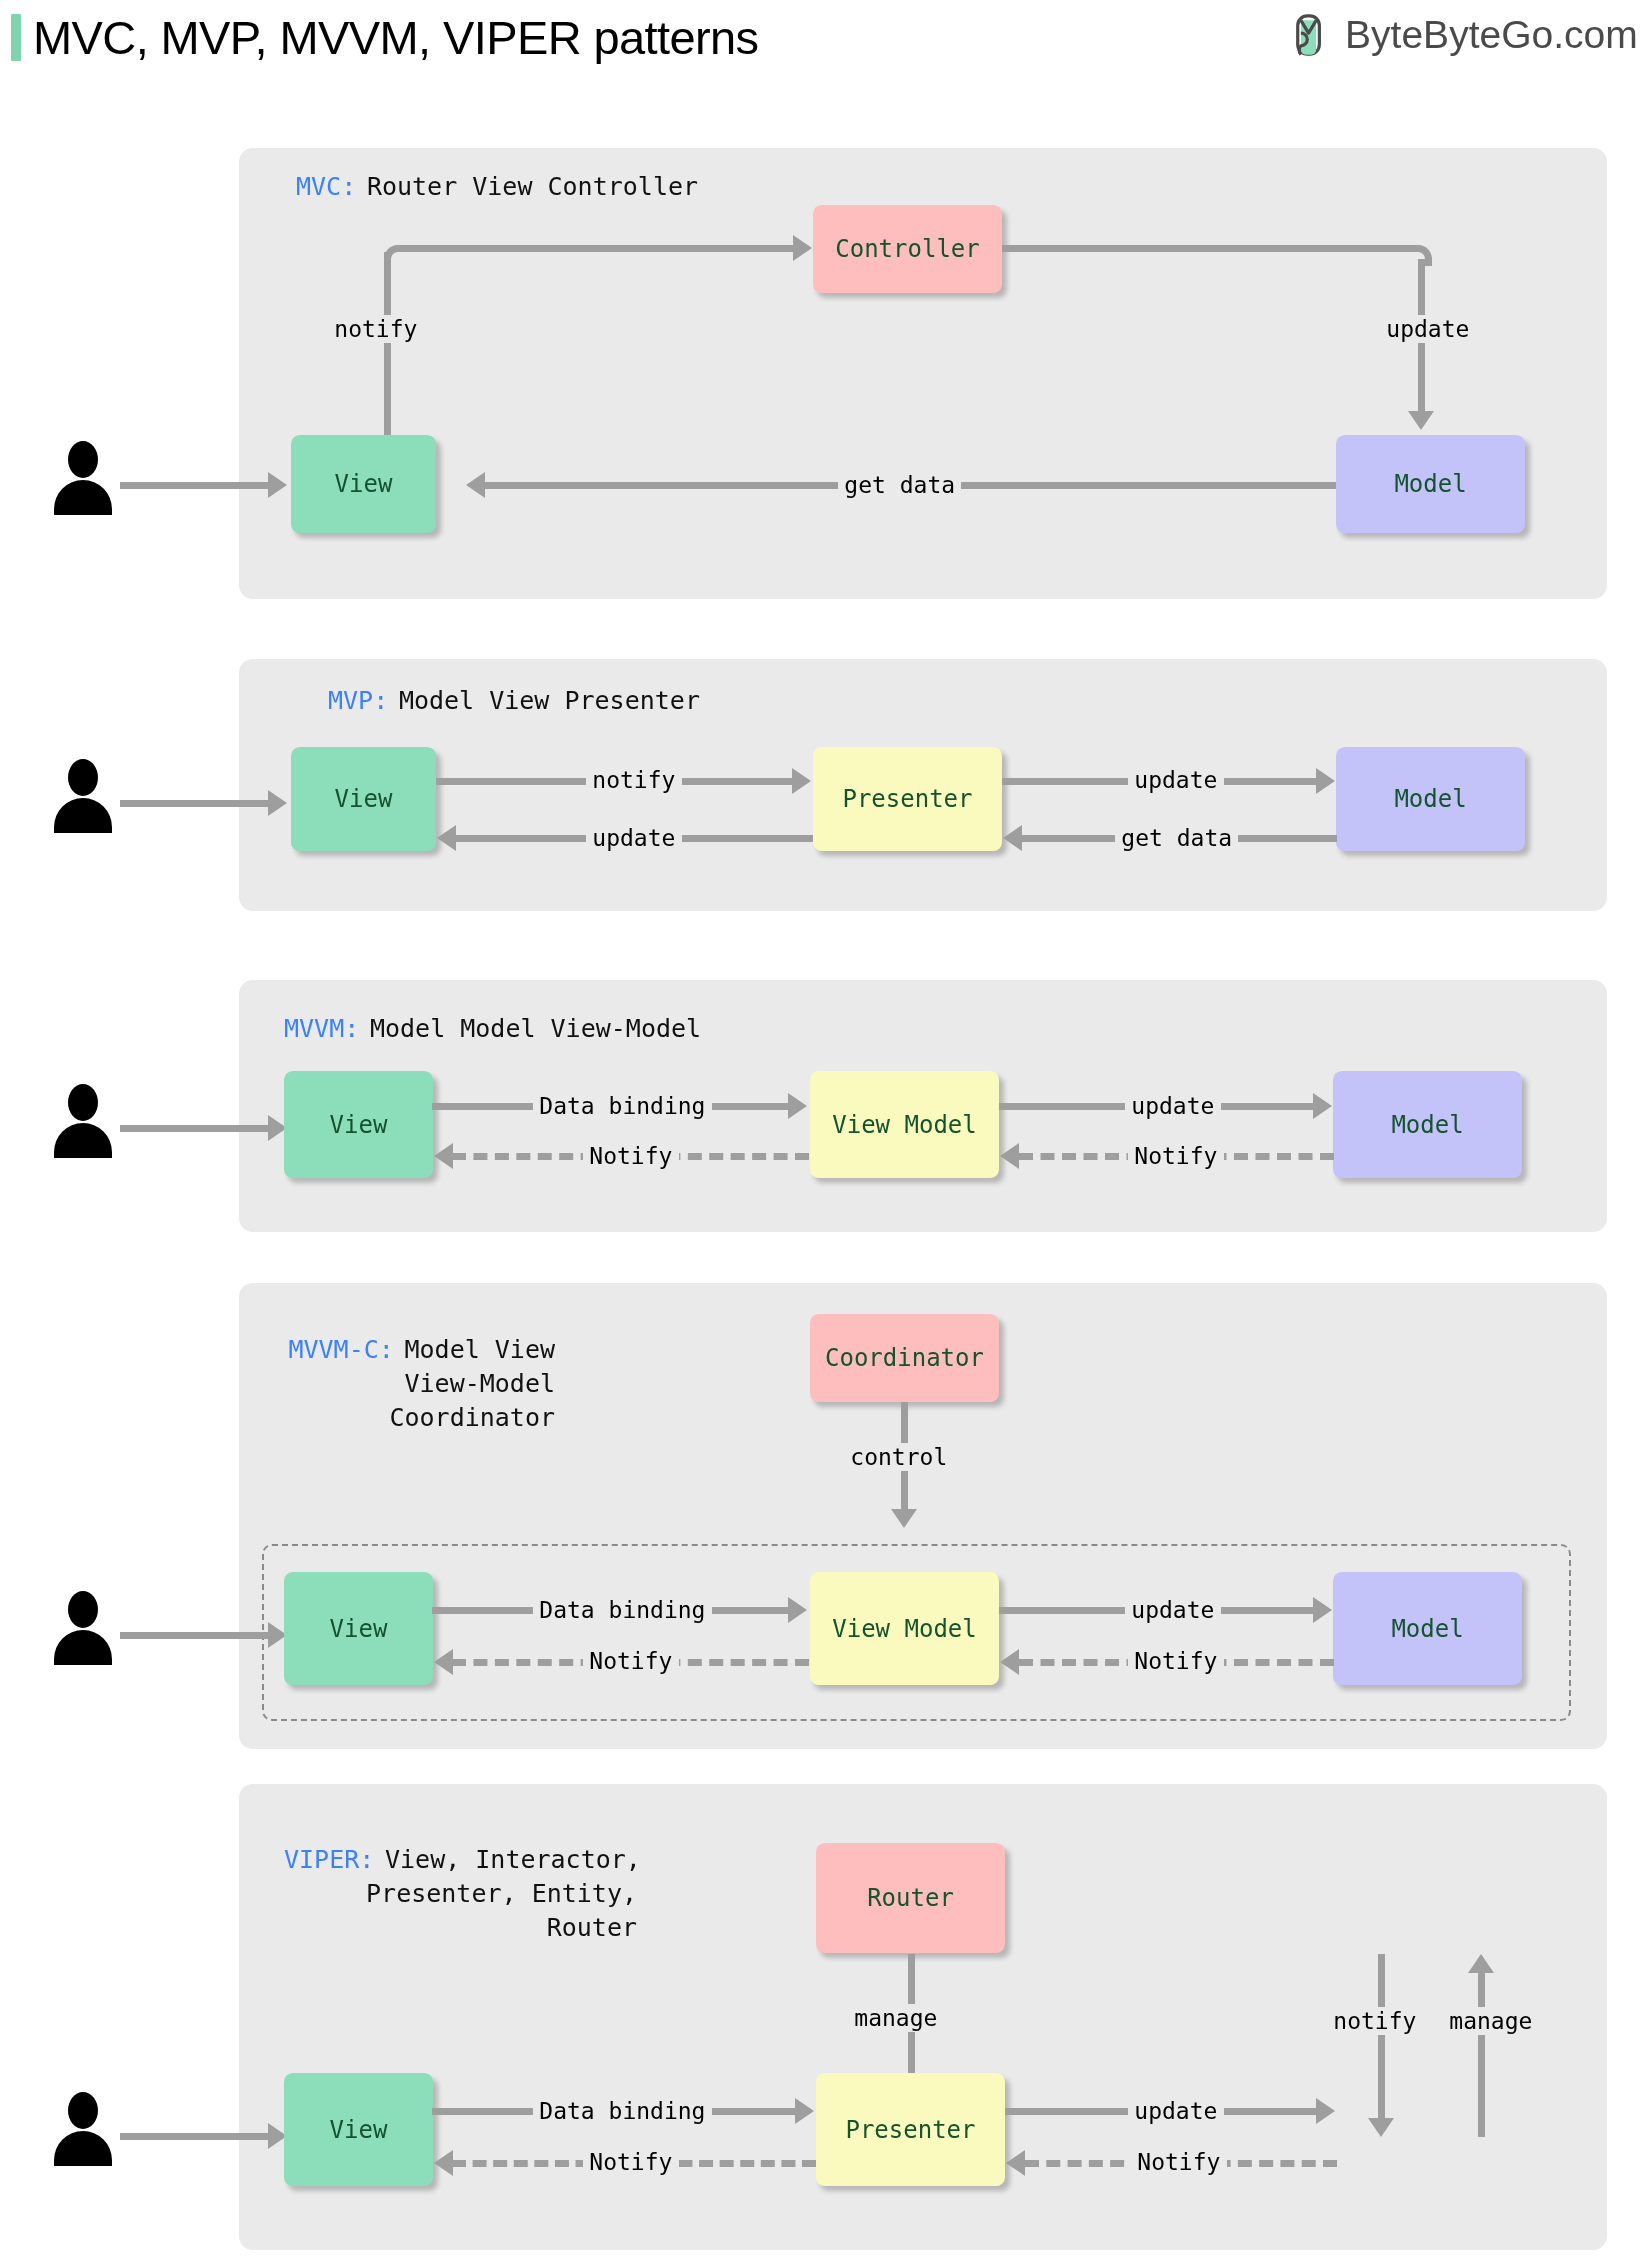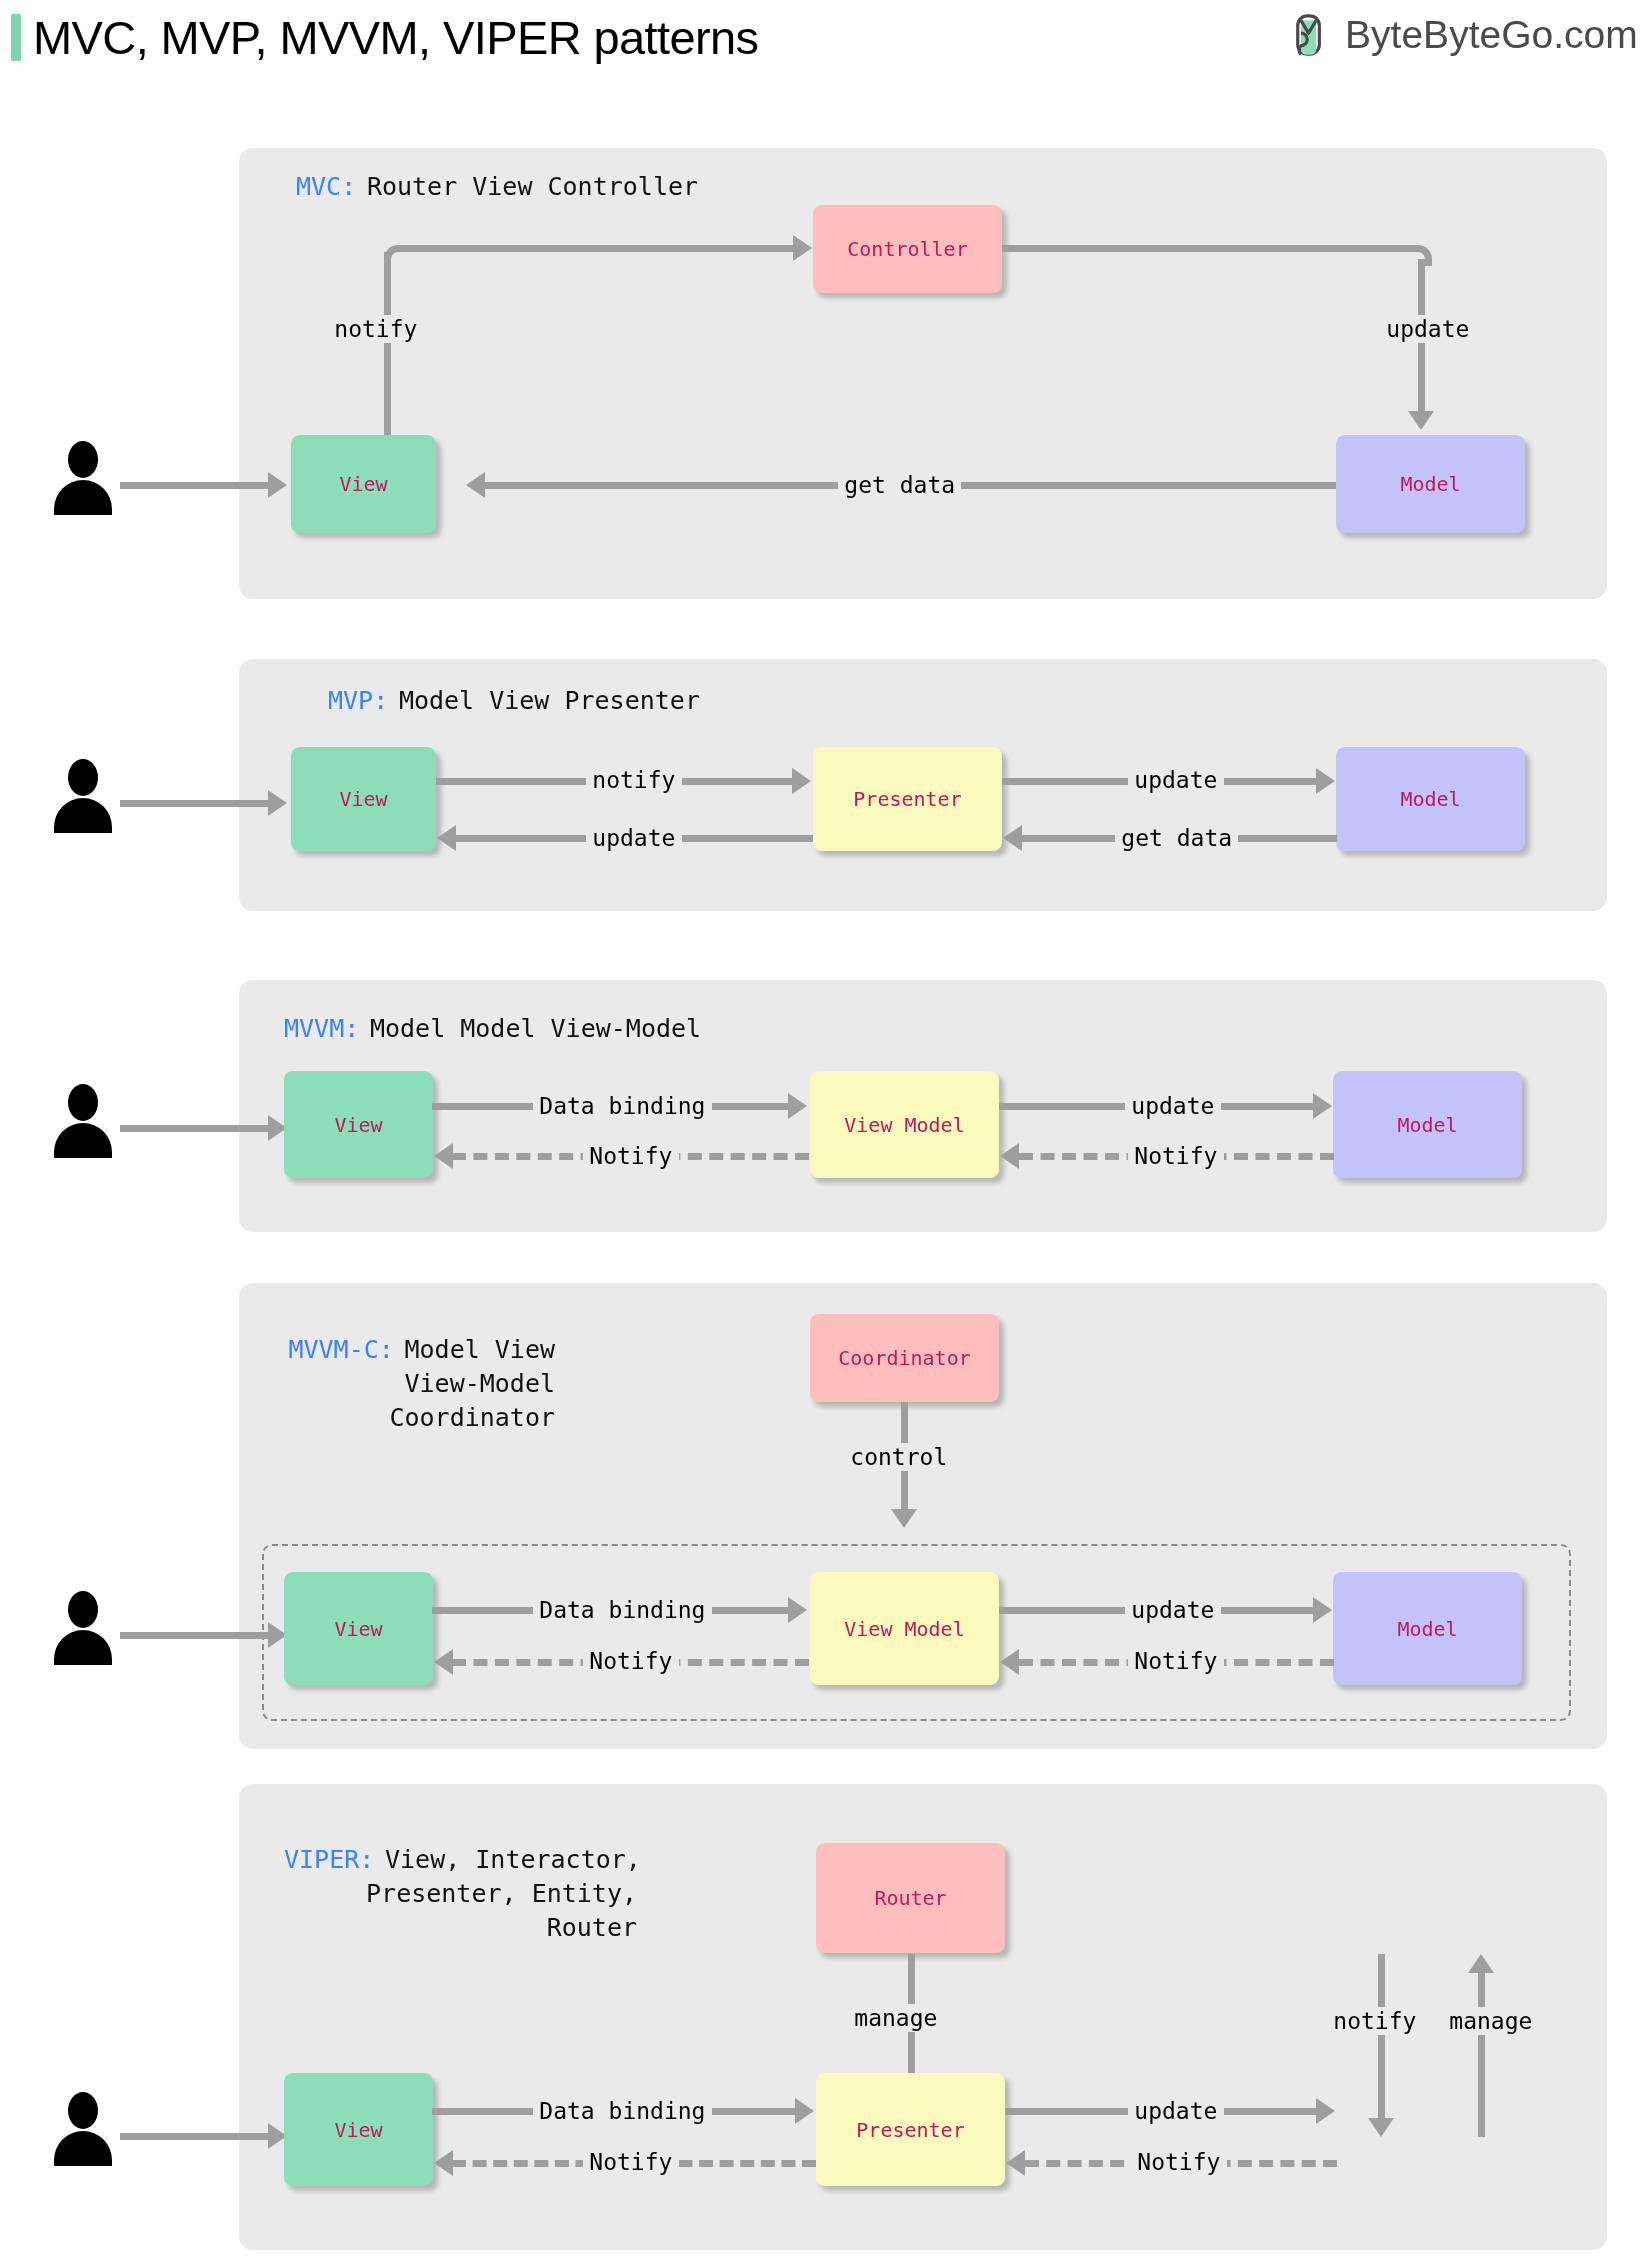--- a/index.html
+++ b/index.html
@@ -35,21 +35,21 @@
 
   
   .person{position:absolute;width:58px;height:76px;}
   .person .head{position:absolute;left:14px;top:0;width:30px;height:37px;border-radius:50%;background:#000;}
   .person .body{position:absolute;left:0;top:39px;width:58px;height:35px;background:#000;
     border-top-left-radius:29px;border-top-right-radius:29px;}
 
   
   .node{
     position:absolute;border-radius:8.8px;display:flex;align-items:center;justify-content:center;
-    font-size:20px;color:#be185d;box-shadow:4.4px 5px 5.7px rgba(0,0,0,.22);
+    font-size:24px;color:#14532d;box-shadow:4.4px 5px 5.7px rgba(0,0,0,.22);
     font-family:"DejaVu Sans Mono","Liberation Mono",monospace;white-space:nowrap;
   }
   .c-green{background:#8CDEBB;}
   .c-yellow{background:#FAFABF;}
   .c-purple{background:#C3C3F9;}
   .c-red{background:#FFBEBE;}
   .c-pink{background:#FFBDFB;}
 
   
   .hline{position:absolute;height:7px;background:#9E9E9E;}

